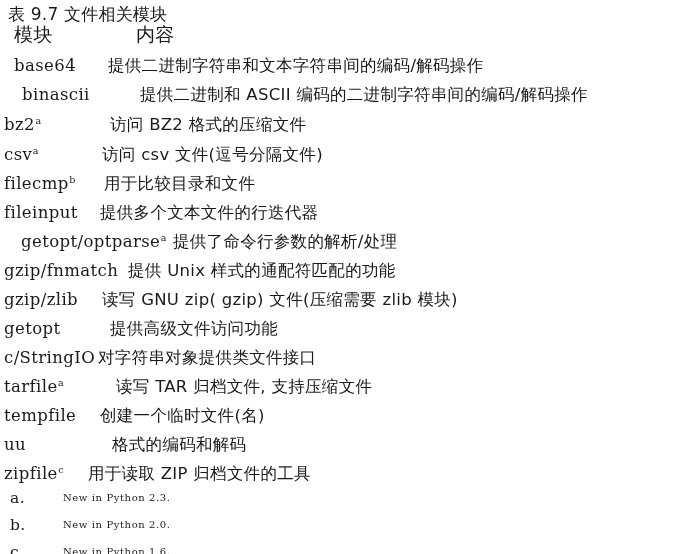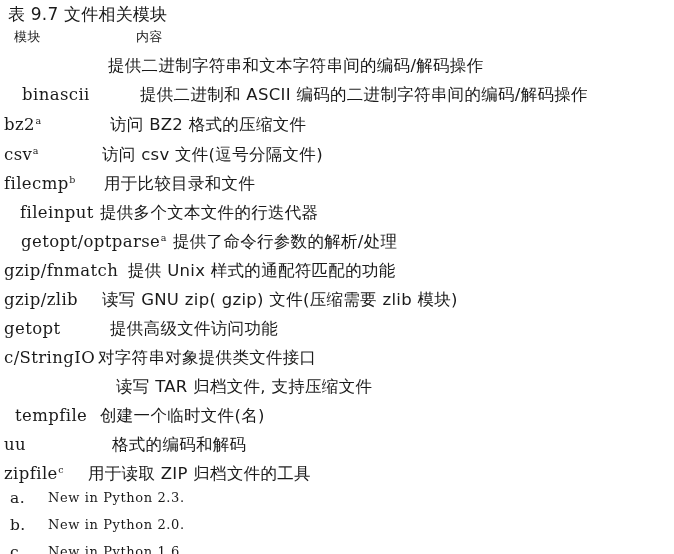--- a/index.html
+++ b/index.html
@@ -60,22 +60,22 @@
     font-family: "DejaVu Sans", "Liberation Sans", sans-serif;
     font-size: 16.5px;
     line-height: 29px;
     letter-spacing: 0.3px;
     white-space: nowrap;
   }
 
   
   .hdr .col-name,
   .hdr .col-desc {
-    font-family: Liberation Sans, sans-serif;
-    font-size: 13px;
+    font-family: Liberation Mono, monospace;
+    font-size: 19px;
   }
 
   sup.fnmark {
     font-size: 9.5px;
     vertical-align: super;
     line-height: 0;
     font-family: "DejaVu Serif", "Liberation Serif", serif;
     padding-left: 0.5px;
   }
 
@@ -91,61 +91,62 @@
   .fn-label {
     position: absolute;
     left: 10px;
     top: 0;
     font-size: 15.5px;
     line-height: 28px;
     letter-spacing: 0.4px;
   }
   .fn-text {
     position: absolute;
-    left: 48px;
-    top: 0;
-    font-size: 13px;
+    left: 63px;
+    top: 0;
+    font-size: 10px;
     line-height: 28px;
     letter-spacing: 0.6px;
   }
 </style>
 </head>
 <body>
 
 <div id="page">
 
   <div class="tbl-title">表 9.7 文件相关模块</div>
 
   <div class="row hdr" style="top:22px;">
     <span class="col-name" style="left:14px;">模块</span>
     <span class="col-desc" style="left:136px;">内容</span>
   </div>
 
   <div id="rows-host">
       <div class="row" style="top: 51px;">
+        <span class="col-name" style="left: 14px;">base64</span>
         <span class="col-desc" style="left: 108px;">提供二进制字符串和文本字符串间的编码/解码操作</span>
       </div>
       <div class="row" style="top: 80px;">
         <span class="col-name" style="left: 22px;">binascii</span>
         <span class="col-desc" style="left: 140px;">提供二进制和 ASCII 编码的二进制字符串间的编码/解码操作</span>
       </div>
       <div class="row" style="top: 110px;">
         <span class="col-name" style="left: 4px;">bz2<sup class="fnmark">a</sup></span>
         <span class="col-desc" style="left: 110px;">访问 BZ2 格式的压缩文件</span>
       </div>
       <div class="row" style="top: 140px;">
         <span class="col-name" style="left: 4px;">csv<sup class="fnmark">a</sup></span>
         <span class="col-desc" style="left: 102px;">访问 csv 文件(逗号分隔文件)</span>
       </div>
       <div class="row" style="top: 169px;">
         <span class="col-name" style="left: 4px;">filecmp<sup class="fnmark">b</sup></span>
         <span class="col-desc" style="left: 104px;">用于比较目录和文件</span>
       </div>
       <div class="row" style="top: 198px;">
-        <span class="col-name" style="left: 20px;">fileinput</span>
+        <span class="col-name" style="left: 4px;">fileinput</span>
         <span class="col-desc" style="left: 100px;">提供多个文本文件的行迭代器</span>
       </div>
       <div class="row" style="top: 227px; margin-left: 17px;">
         <span class="col-name" style="left: 4px;">getopt/optparse<sup class="fnmark">a</sup></span>
         <span class="col-desc" style="left: 156px;">提供了命令行参数的解析/处理</span>
       </div>
       <div class="row" style="top: 256px;">
         <span class="col-name" style="left: 4px;">gzip/fnmatch</span>
         <span class="col-desc" style="left: 128px;">提供 Unix 样式的通配符匹配的功能</span>
       </div>
@@ -155,24 +156,25 @@
       </div>
       <div class="row" style="top: 314px;">
         <span class="col-name" style="left: 4px;">getopt</span>
         <span class="col-desc" style="left: 110px;">提供高级文件访问功能</span>
       </div>
       <div class="row" style="top: 343px;">
         <span class="col-name" style="left: 4px;">c/StringIO</span>
         <span class="col-desc" style="left: 98px;">对字符串对象提供类文件接口</span>
       </div>
       <div class="row" style="top: 372px;">
+        <span class="col-name" style="left: 4px;">tarfile<sup class="fnmark">a</sup></span>
         <span class="col-desc" style="left: 116px;">读写 TAR 归档文件, 支持压缩文件</span>
       </div>
       <div class="row" style="top: 401px;">
-        <span class="col-name" style="left: 4px; margin-left: 11px;">tempfile</span>
+        <span class="col-name" style="left: 4px;">tempfile</span>
         <span class="col-desc" style="left: 100px;">创建一个临时文件(名)</span>
       </div>
       <div class="row" style="top: 430px;">
         <span class="col-name" style="left: 4px;">uu</span>
         <span class="col-desc" style="left: 112px;">格式的编码和解码</span>
       </div>
       <div class="row" style="top: 459px;">
         <span class="col-name" style="left: 4px;">zipfile<sup class="fnmark">c</sup></span>
         <span class="col-desc" style="left: 88px;">用于读取 ZIP 归档文件的工具</span>
       </div>

